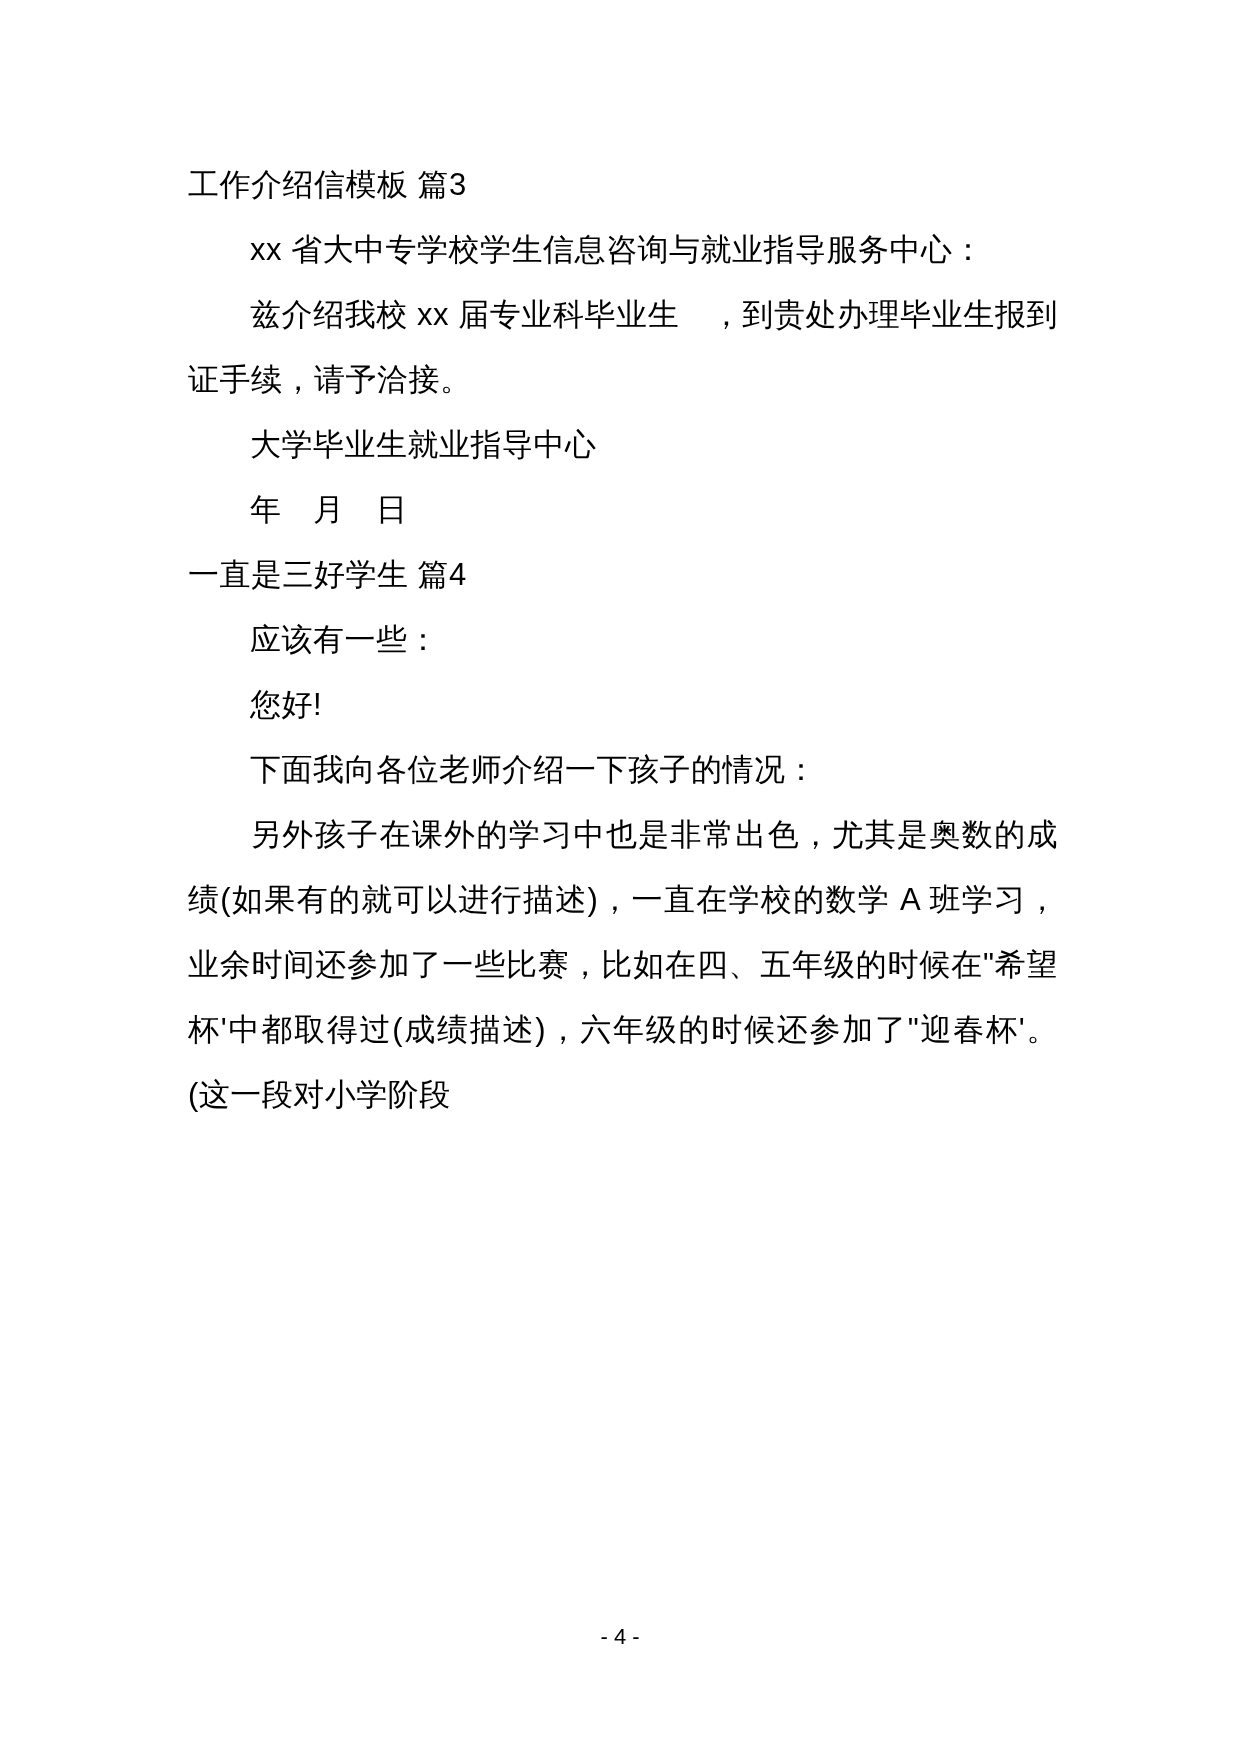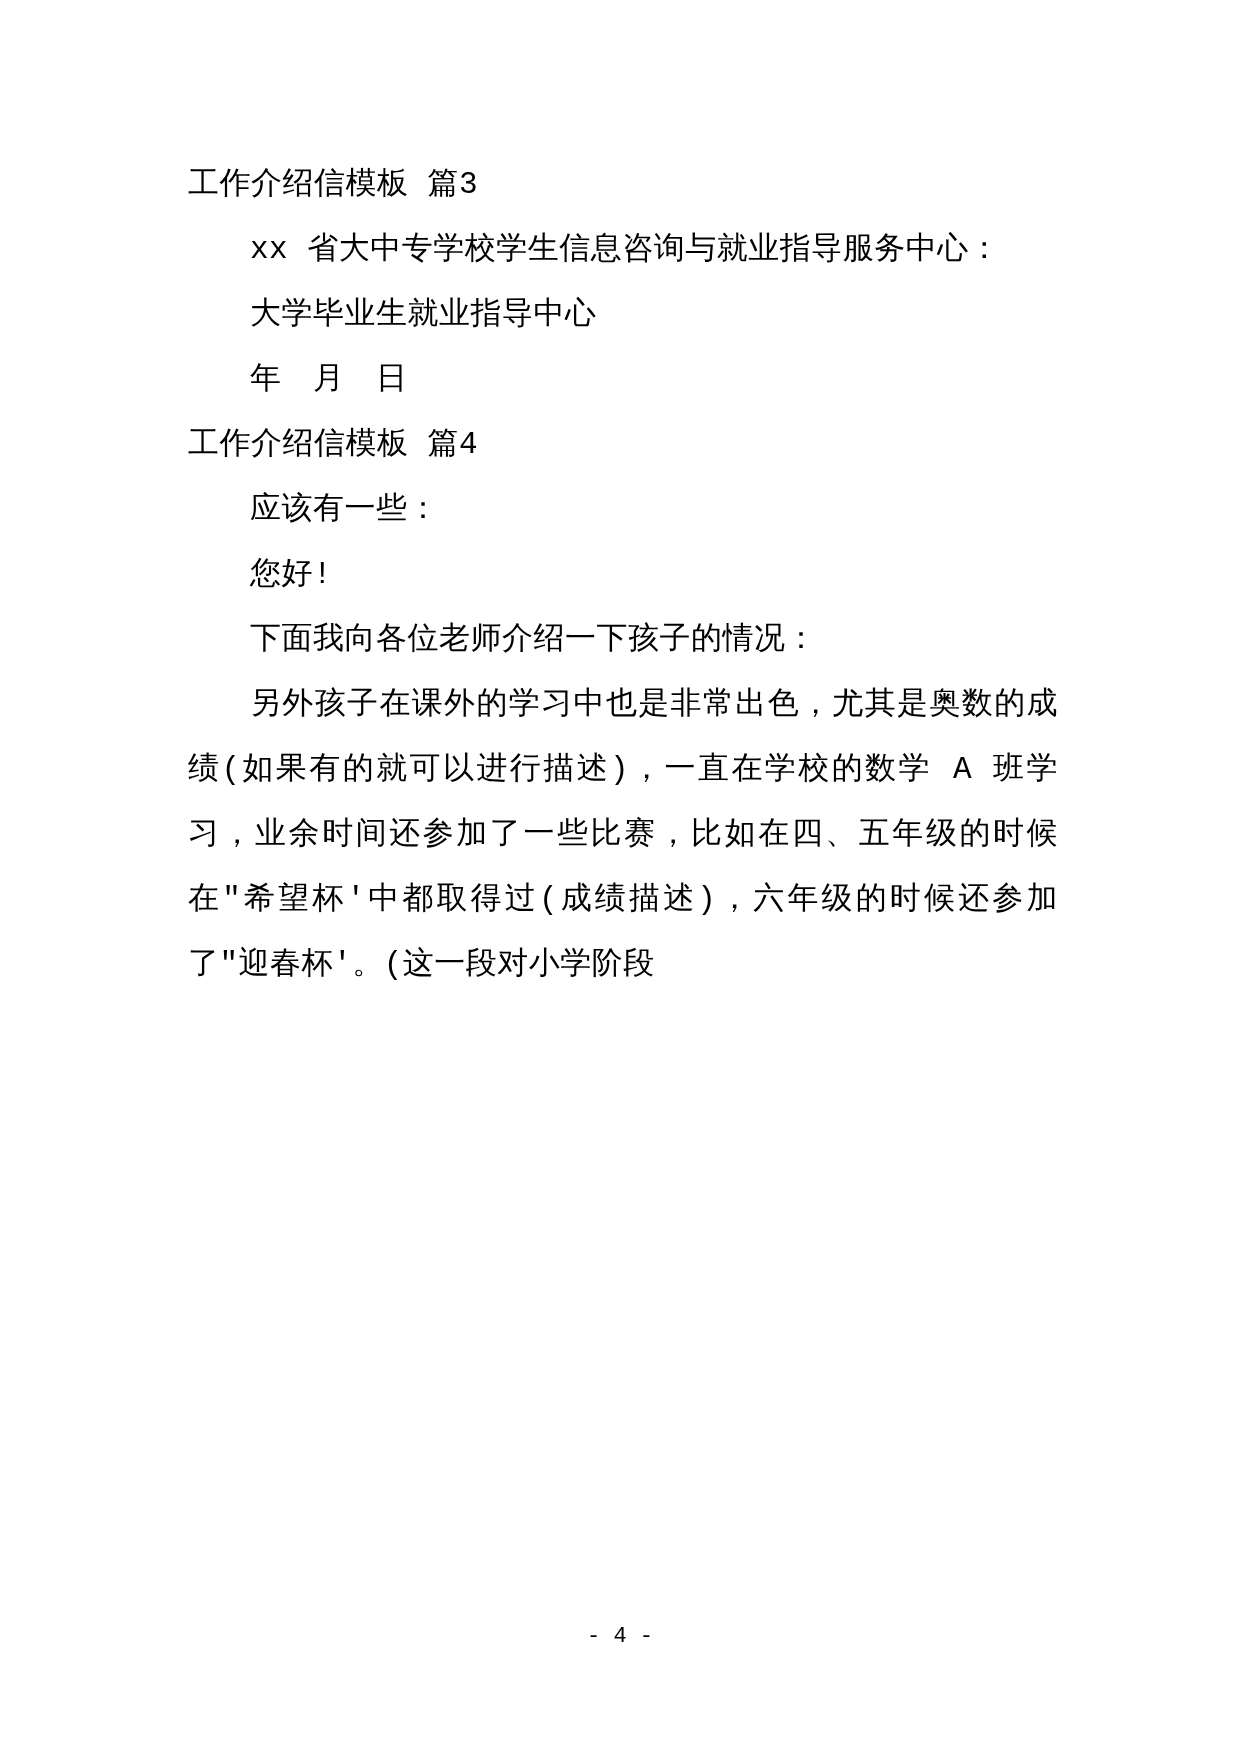--- a/index.html
+++ b/index.html
@@ -6,21 +6,21 @@
     margin: 0;
     padding: 0;
     background: #ffffff;
   }
   .page {
     position: relative;
     width: 1240px;
     height: 1753px;
     background: #ffffff;
     overflow: hidden;
-    font-family: Liberation Mono, monospace;
+    font-family: Liberation Sans, sans-serif;
     color: #000000;
   }
   .doc-body {
     position: absolute;
     left: 188px;
     top: 152px;
     width: 870px;
     font-size: 31px;
     line-height: 65px;
     text-align: justify;
@@ -48,22 +48,23 @@
     color: #000000;
   }
 </style>
 </head>
 <body>
 
 <div class="page">
   <div class="doc-body">
       <div class="block heading">工作介绍信模板 篇3</div>
       <div class="block para">xx 省大中专学校学生信息咨询与就业指导服务中心：</div>
+      <div class="block para">兹介绍我校 xx 届专业科毕业生　，到贵处办理毕业生报到证手续，请予洽接。</div>
       <div class="block para">大学毕业生就业指导中心</div>
       <div class="block para">年　月　日</div>
-      <div class="block heading">工作介绍信模板 篇4</div>
+      <div class="block heading">一直是三好学生 篇4</div>
       <div class="block para">应该有一些：</div>
       <div class="block para">您好!</div>
       <div class="block para">下面我向各位老师介绍一下孩子的情况：</div>
       <div class="block para">另外孩子在课外的学习中也是非常出色，尤其是奥数的成绩(如果有的就可以进行描述)，一直在学校的数学 A 班学习，业余时间还参加了一些比赛，比如在四、五年级的时候在"希望杯'中都取得过(成绩描述)，六年级的时候还参加了"迎春杯'。(这一段对小学阶段</div>
     </div>
   <div class="page-footer">- 4 -</div>
 </div>
 
 </body></html>

